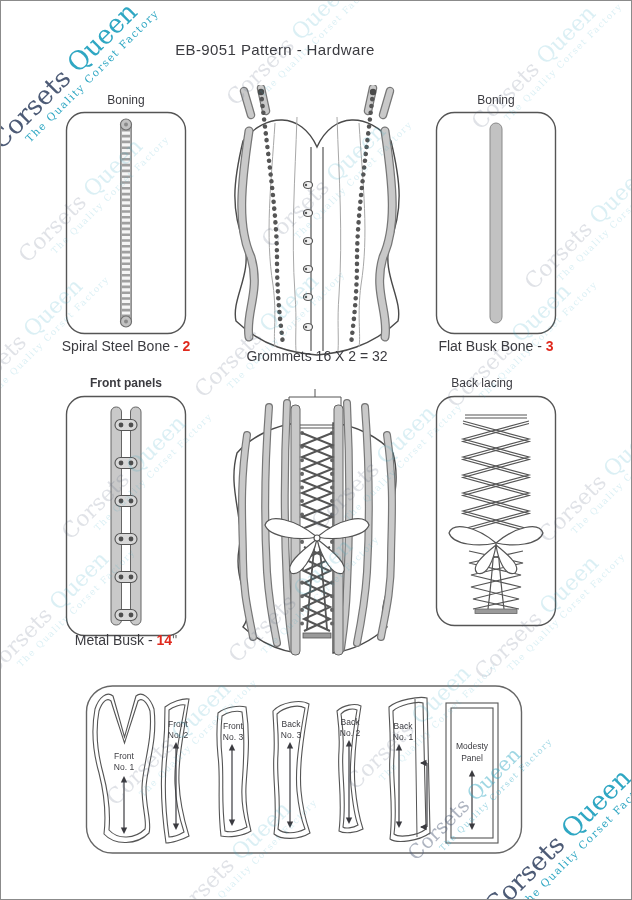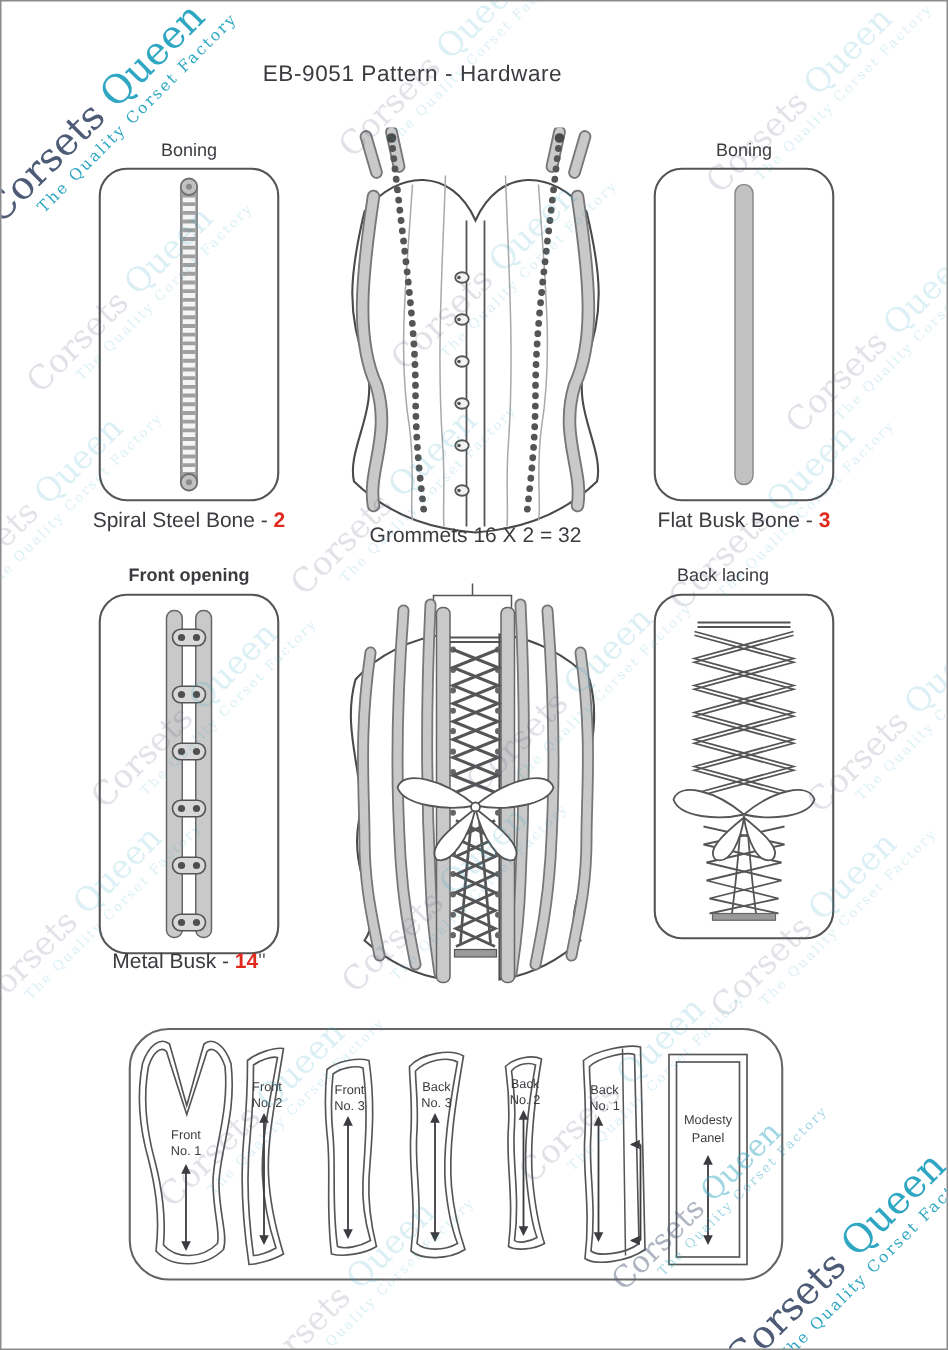--- a/index.html
+++ b/index.html
@@ -140,21 +140,21 @@
           <circle cx="95" cy="128" r="1.2"></circle>
           <circle cx="95" cy="156" r="1.2"></circle>
         <circle cx="95" cy="184" r="1.2"></circle>
           <circle cx="95" cy="212" r="1.2"></circle>
           <circle cx="95" cy="242" r="1.2"></circle>
       </g>
     </g>
   </svg>
   <div class="abs ctr caption" style="left:200px;top:347px;width:232px;">Grommets 16 X 2 = 32</div>
 
-  <div class="abs ctr heading bold" style="left:54px;top:375px;width:142px;">Front opening</div>
+  <div class="abs ctr heading bold" style="left:54px;top:375px;width:142px;">Front panels</div>
   <div class="abs ctr heading" style="left:410px;top:375px;width:142px;">Back lacing</div>
 
   <svg class="abs" style="left:64px;top:394px;" width="122" height="242" viewBox="0 0 122 242">
     <rect x="1.5" y="1.5" width="119" height="239" rx="18" fill="#fff" stroke="#555" stroke-width="1.4"></rect>
     <rect x="46" y="12" width="10.5" height="218" rx="5" fill="#c9c9c9" stroke="#666" stroke-width="1"></rect>
     <rect x="65.5" y="12" width="10.5" height="218" rx="5" fill="#c9c9c9" stroke="#666" stroke-width="1"></rect>
     <g>
       <g fill="#d8d8d8" stroke="#555" stroke-width="1.1">
         <rect x="50" y="24.5" width="22" height="11" rx="5.5"></rect>
           <rect x="50" y="62.5" width="22" height="11" rx="5.5"></rect>

